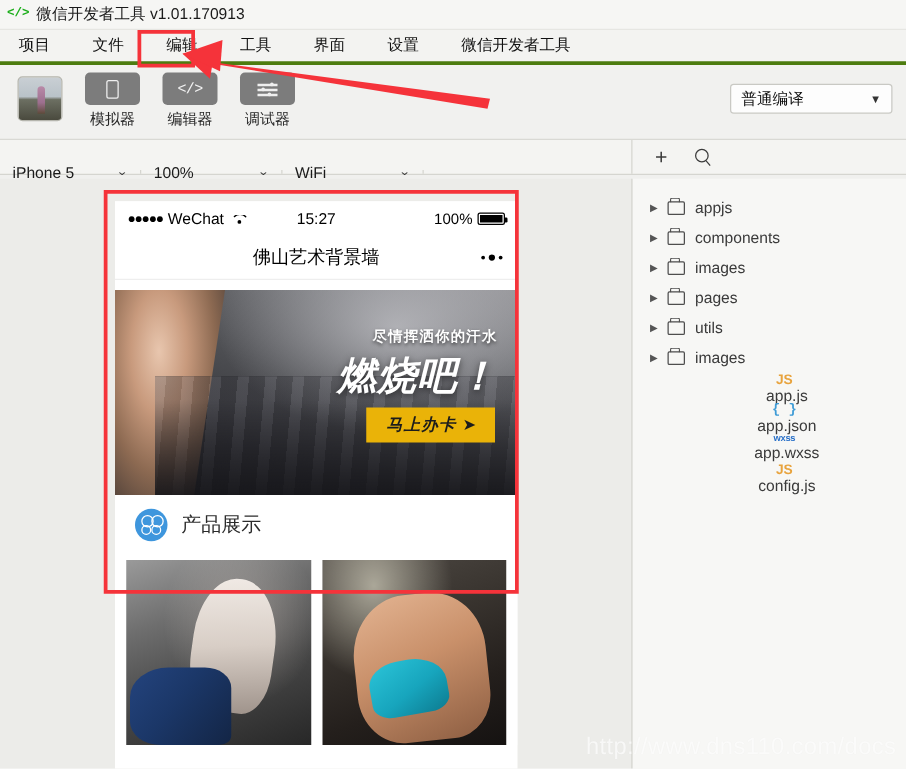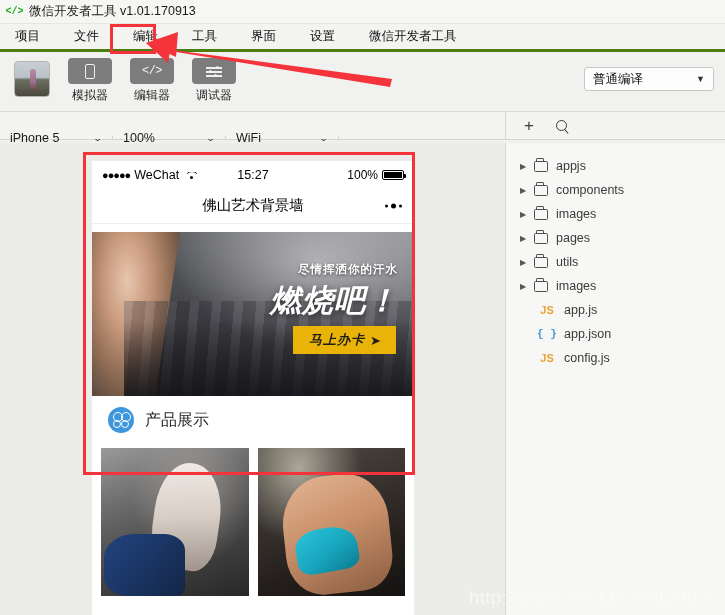--- a/index.html
+++ b/index.html
@@ -495,21 +495,21 @@
     flex: none;
     text-align: center;
     font-size: 10px;
     font-weight: bold;
     font-family: "Liberation Sans", sans-serif;
     margin-right: 4px;
   }
   .fi-js { color: #e8a33d; font-size: 11px; }
   .fi-json { color: #3e9bd6; font-size: 11px; font-family: "Liberation Mono", monospace; }
   .fi-wxss { color: #2c72c9; font-size: 7.5px; letter-spacing: -0.2px; }
-  .tree-row.file { padding-left: 18px; }
+  .tree-row.file { padding-left: 18px; flex-direction: column; }
 
   
   .anno-box {
     position: absolute;
     border: 3px solid #f5333a;
     pointer-events: none;
   }
   #anno-menu { left: 110px; top: 24px; width: 46px; height: 30px; }
   #anno-sim  { left: 83px; top: 152px; width: 332px; height: 323px; }
   .anno-arrow { position: absolute; left: 0; top: 0; pointer-events: none; }
@@ -636,20 +636,24 @@
 
         <div class="tree-row file">
           <span class="file-icon fi-js">JS</span>
           <span>app.js</span>
         </div>
         <div class="tree-row file">
           <span class="file-icon fi-json">{ }</span>
           <span>app.json</span>
         </div>
         <div class="tree-row file">
+          <span class="file-icon fi-wxss">wxss</span>
+          <span>app.wxss</span>
+        </div>
+        <div class="tree-row file">
           <span class="file-icon fi-js">JS</span>
           <span>config.js</span>
         </div>
       </div>
     </div>
   </div>
 
   <div class="phone">
     <div class="status-bar">
       <div class="sb-left">

